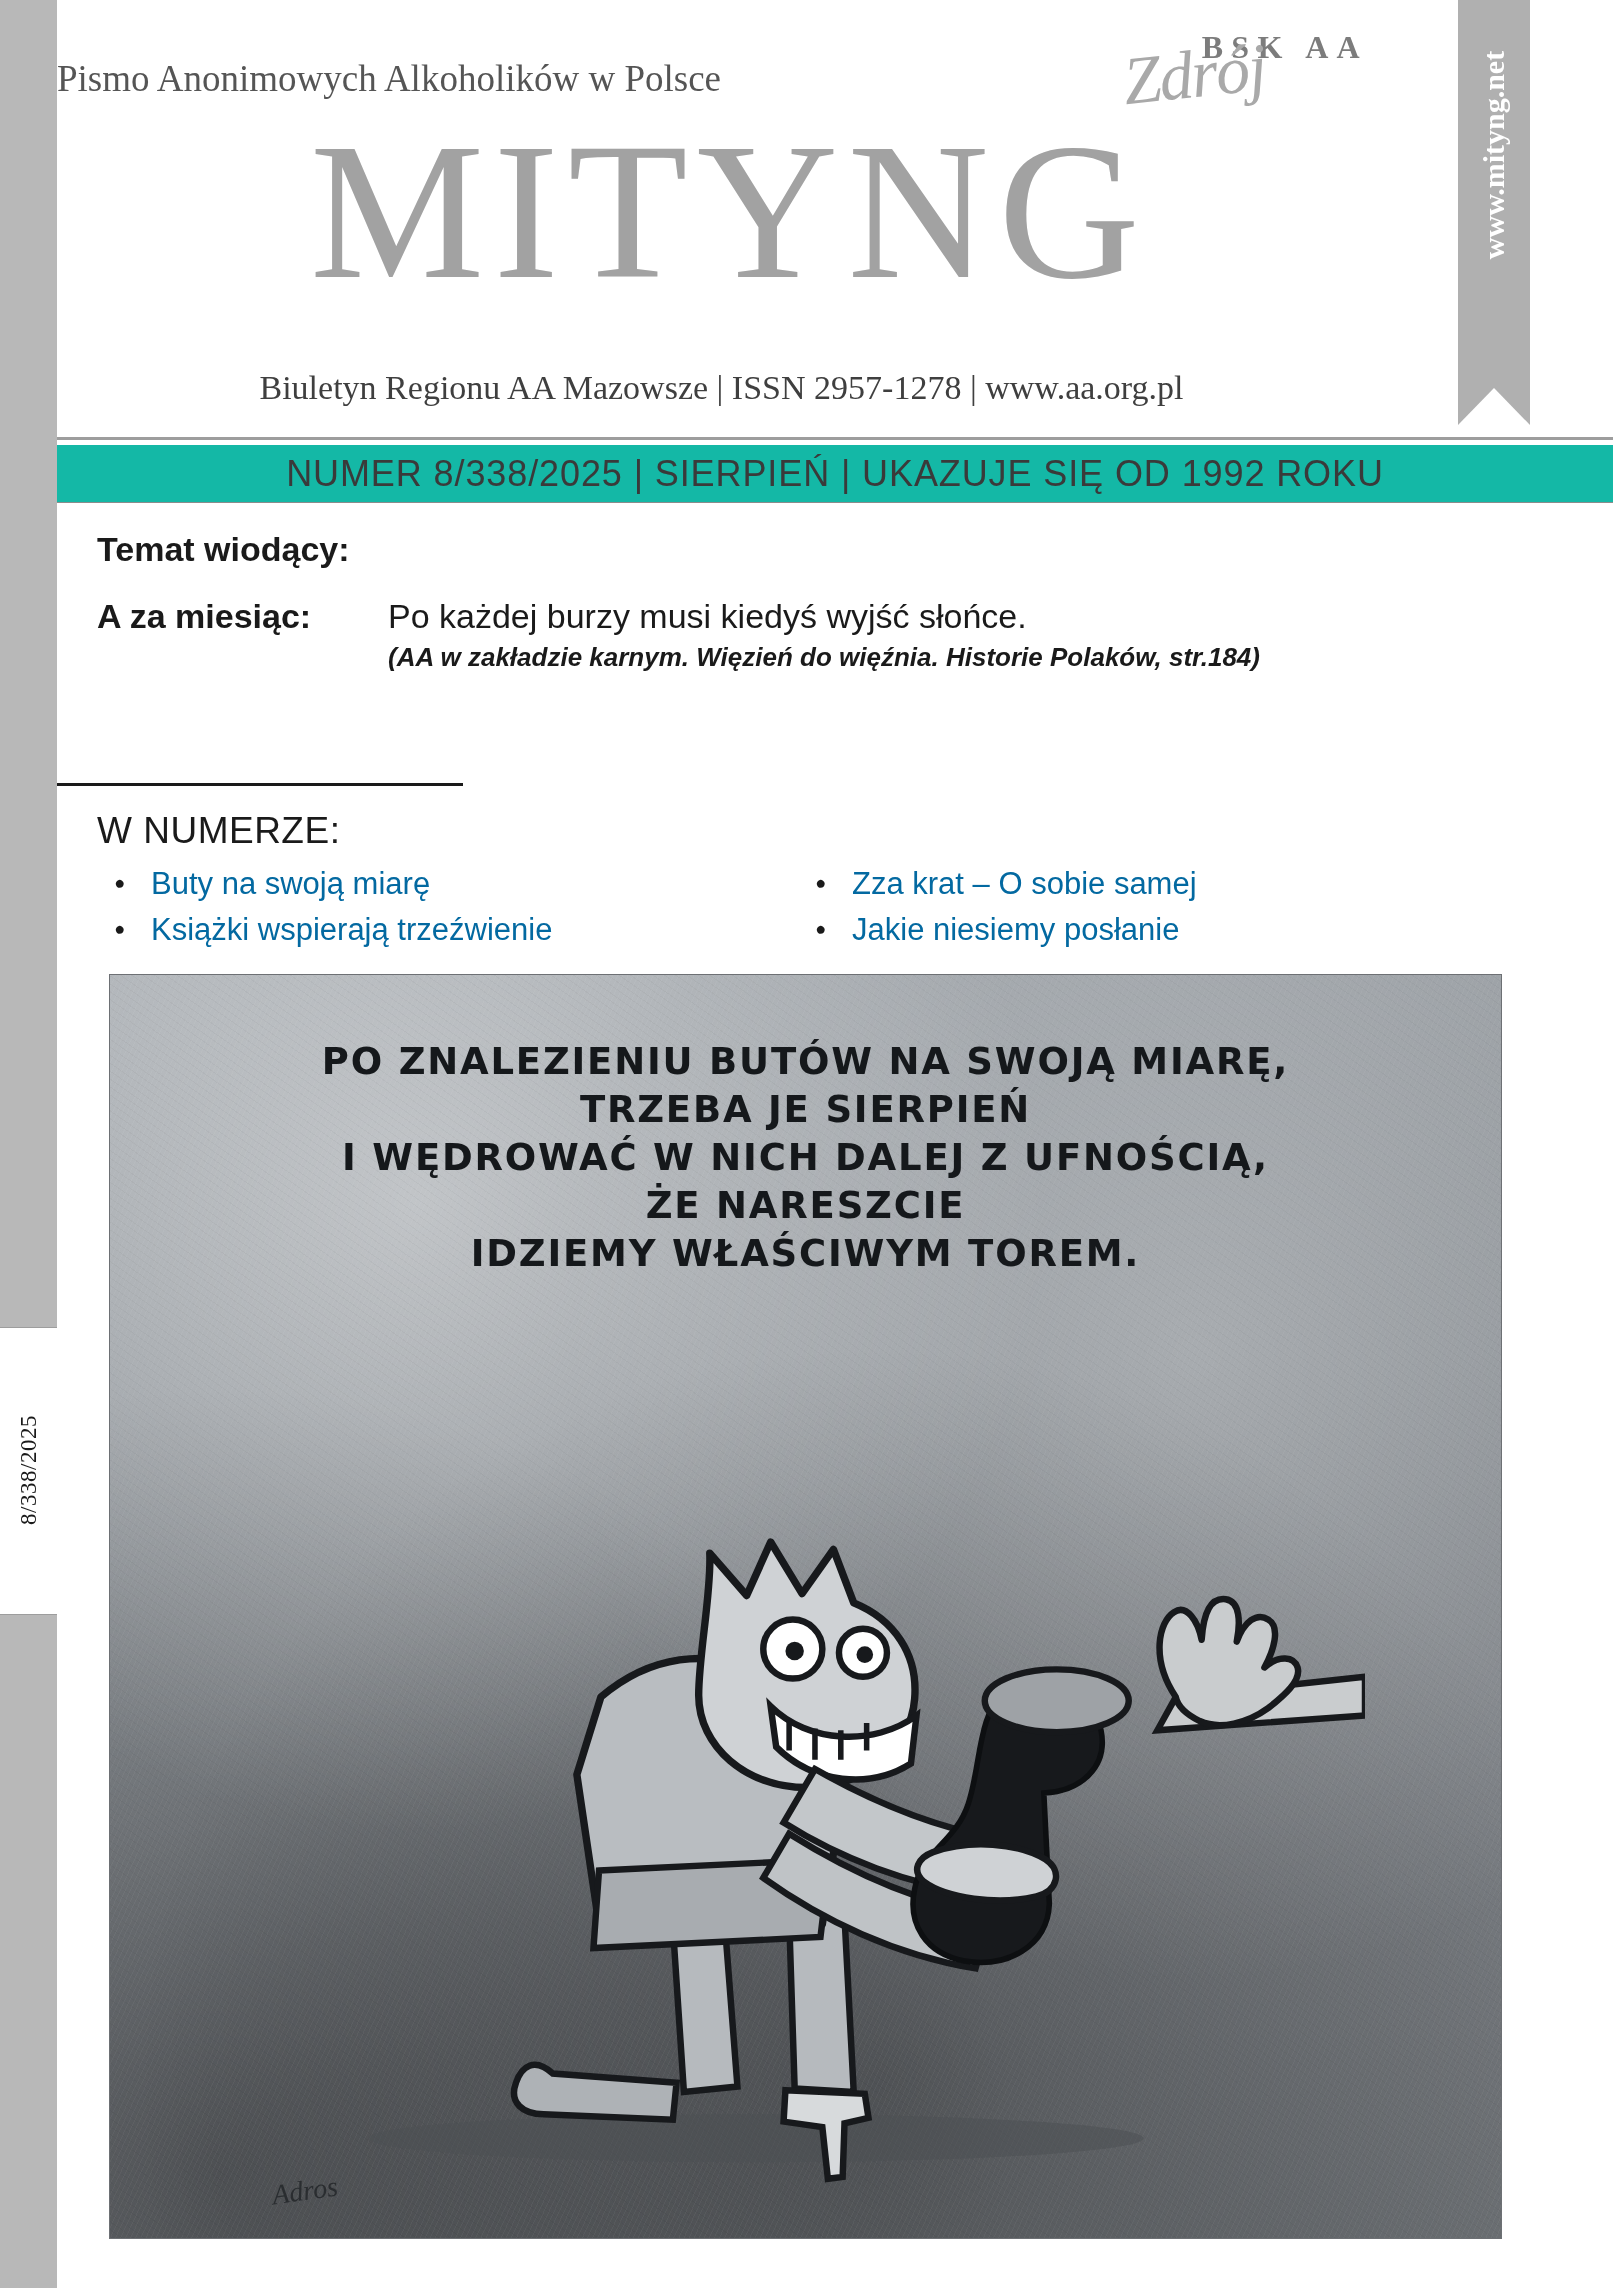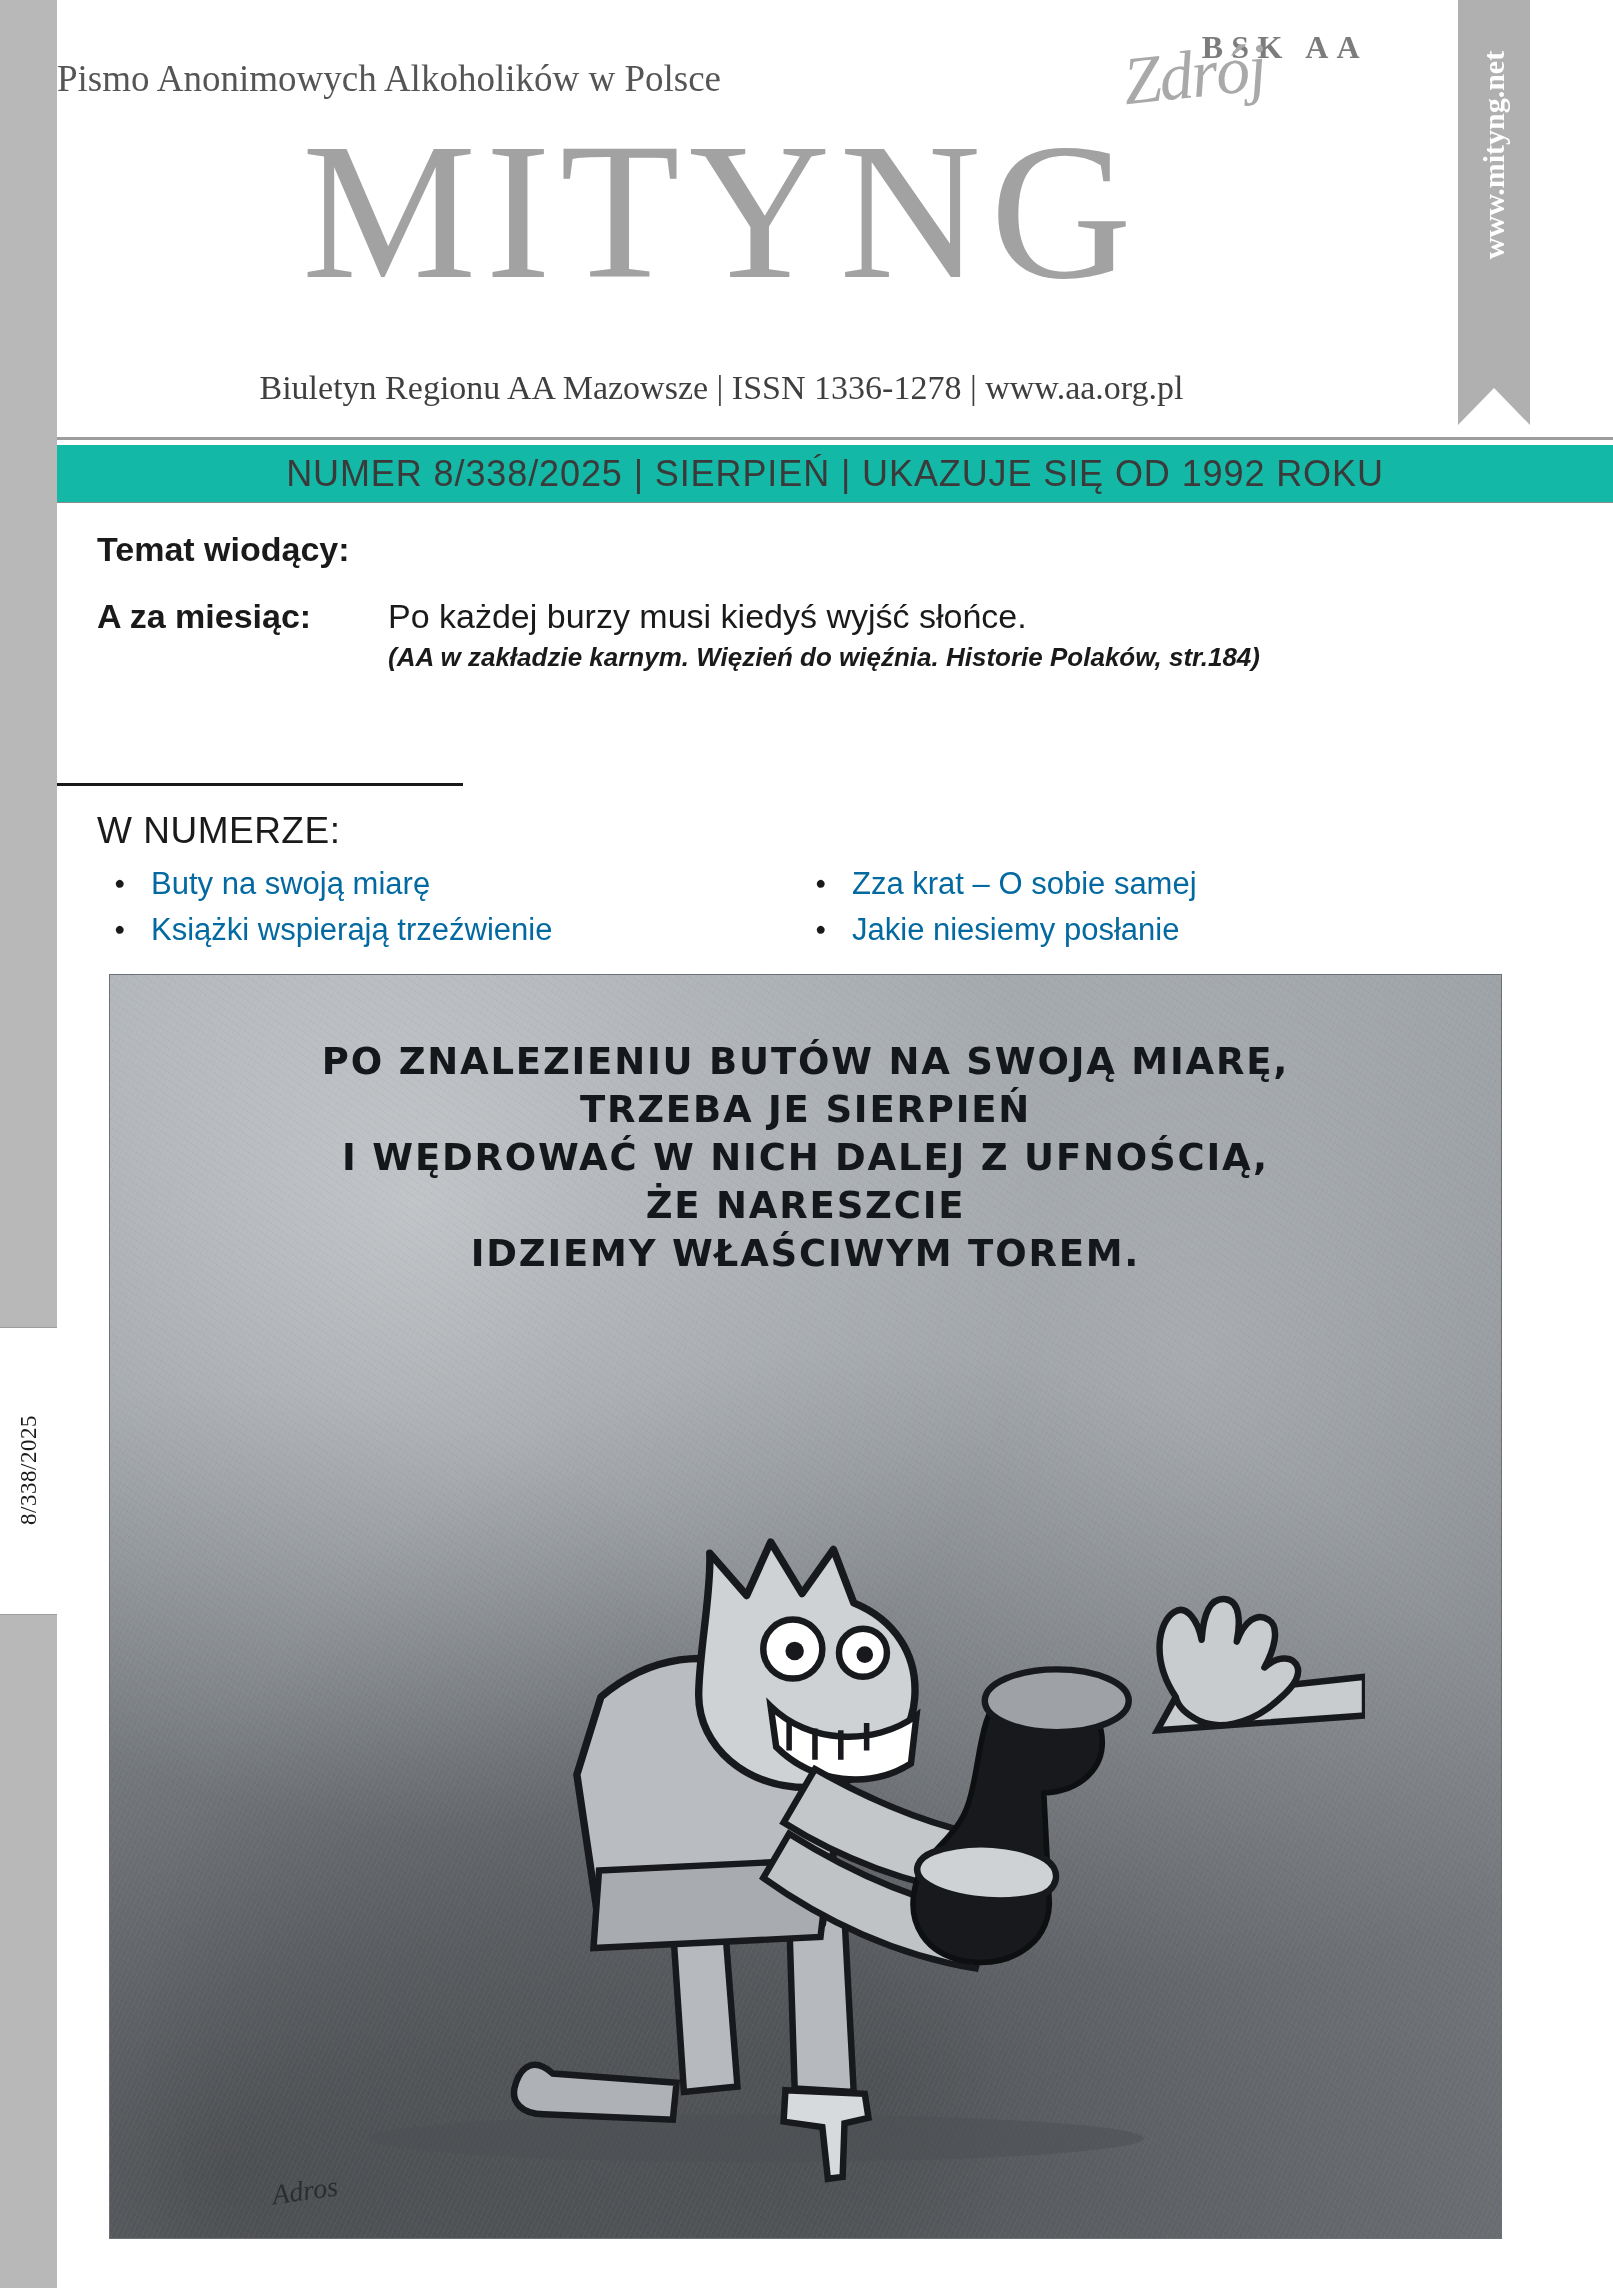--- a/index.html
+++ b/index.html
@@ -94,21 +94,21 @@
     top: 35px;
     font-family: "Liberation Serif", serif;
     font-style: italic;
     font-size: 68px;
     color: #a9a9a9;
     letter-spacing: -1.8px;
     transform: rotate(-6deg);
   }
   .mityng {
     position: absolute;
-    left: 0; top: 113px;
+    left: 8px; top: 113px;
     width: 1329px;
     text-align: center;
     font-family: "Liberation Serif", serif;
     font-size: 196px;
     line-height: 196px;
     letter-spacing: 9.2px;
     color: #a2a2a2;
   }
   .subtitle-bottom {
     position: absolute;
@@ -333,21 +333,21 @@
 
   <div class="left-gutter"></div>
   <div class="left-gutter-white"></div>
   <div class="side-issue">8/338/2025</div>
 
   <div class="masthead">
     <div class="bsk">BSK AA</div>
     <div class="subtitle-top">Pismo Anonimowych Alkoholików w Polsce</div>
     <div class="zdroj">Zdrój</div>
     <div class="mityng">MITYNG</div>
-    <div class="subtitle-bottom">Biuletyn Regionu AA Mazowsze | ISSN 1336-1278 | www.aa.org.pl</div>
+    <div class="subtitle-bottom">Biuletyn Regionu AA Mazowsze | ISSN 2957-1278 | www.aa.org.pl</div>
 
     <div class="ribbon">
       <div class="ribbon-text">www.mityng.net</div>
     </div>
   </div>
   <div class="hr-thin"></div>
 
   <div class="issue-band">
     <span>NUMER 8/338/2025 | SIERPIEŃ | UKAZUJE SIĘ OD 1992 ROKU</span>
   </div>

